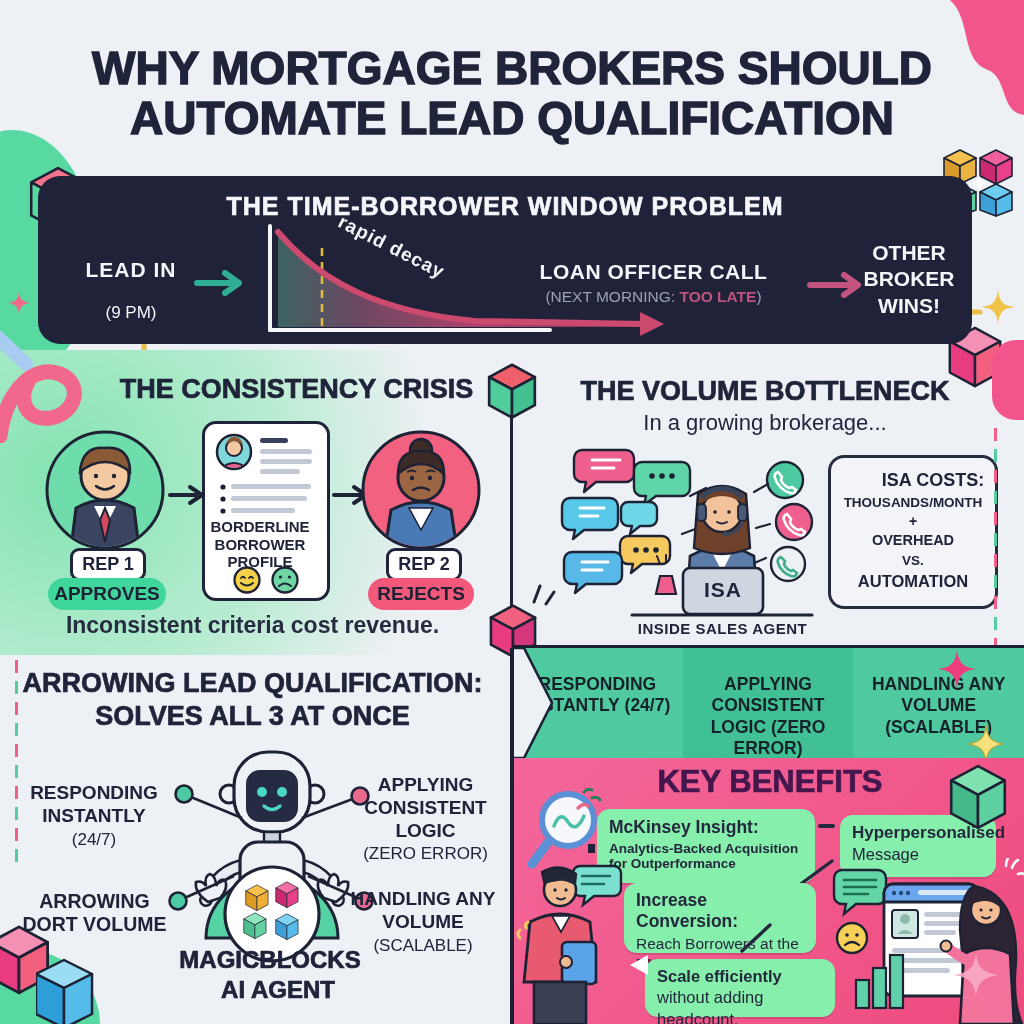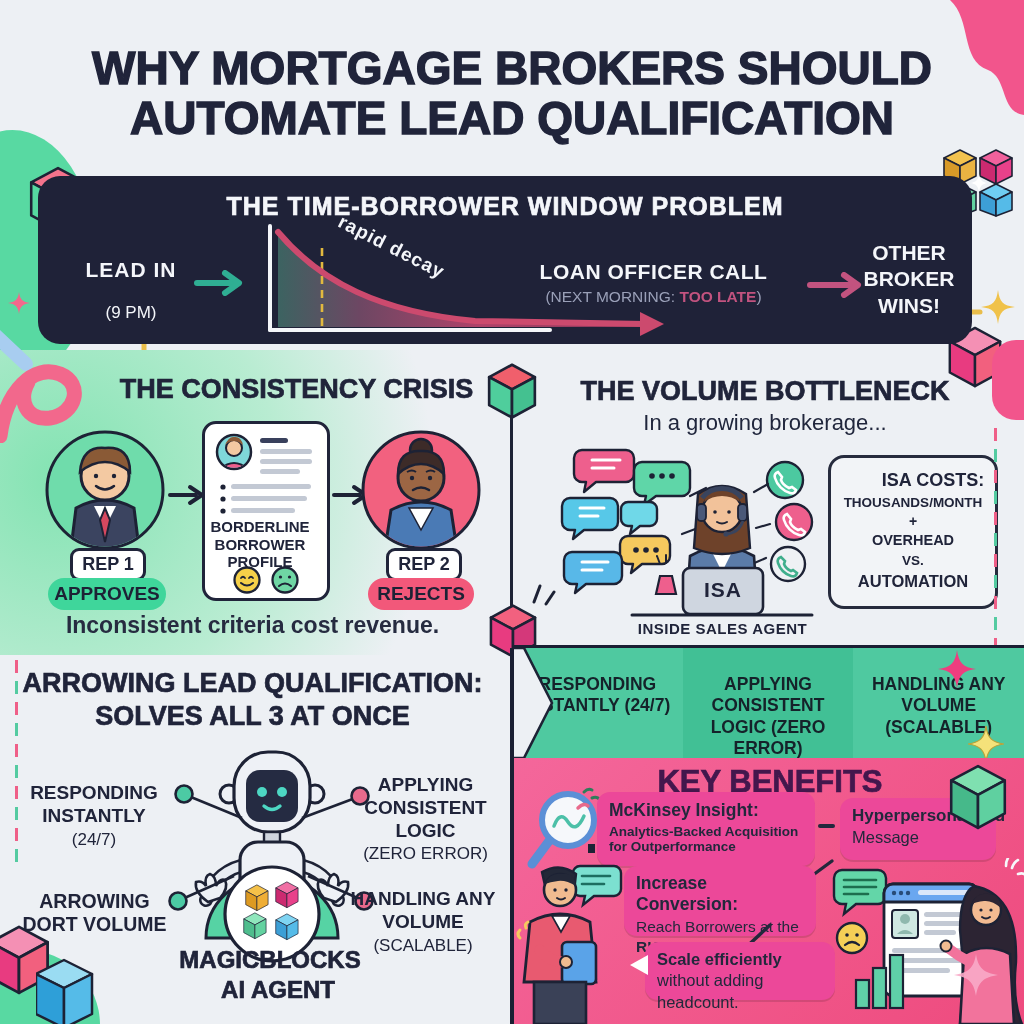--- a/index.html
+++ b/index.html
@@ -10,21 +10,21 @@
   .b{font-weight:bold;}
   .hvy{font-weight:bold;-webkit-text-stroke:0.7px;}
   .title-line{font-weight:bold;-webkit-text-stroke:1.4px;font-size:46px;letter-spacing:0px;color:#20243a;line-height:1.08;}
   .banner{position:absolute;left:38px;top:176px;width:934px;height:168px;background:#1f2238;border-radius:22px;}
   .wtxt{color:#f4f6fa;}
   .pill{border-radius:18px;font-weight:bold;text-align:center;color:#1d2235;}
   .label-box{background:#ffffff;border:3px solid #20243a;border-radius:9px;font-weight:bold;text-align:center;color:#20243a;}
   .card{background:#ffffff;border:3px solid #20243a;border-radius:14px;}
   .dash-v{width:3px;background:repeating-linear-gradient(180deg,#ef5f88 0px,#ef5f88 13px,transparent 13px,transparent 21px,#54cba1 21px,#54cba1 34px,transparent 34px,transparent 42px);}
   .band-cell{flex:1;text-align:center;padding:26px 10px 0 10px;font-size:17.5px;line-height:1.22;color:#15222a;}
-  .bencard{position:absolute;background:#ec4899;border-radius:13px;color:#23283c;box-shadow:0 2px 0 rgba(0,0,0,0.12);}
+  .bencard{position:absolute;background:#86efac;border-radius:13px;color:#23283c;box-shadow:0 2px 0 rgba(0,0,0,0.12);margin-top:17px;}
 </style>
 </head>
 <body>
 
 <div class="poster">
 
   <div class="abs" style="left:-70px;top:130px;width:165px;height:250px;background:#58d9a2;border-radius:50%;"></div>
   <svg class="abs" style="left:930px;top:0;width:94px;height:120px" viewBox="0 0 94 120">
     <path d="M20,0 H94 V115 C70,112 78,78 58,70 C30,60 42,20 20,0 Z" fill="#f2558c"></path>
   </svg>

